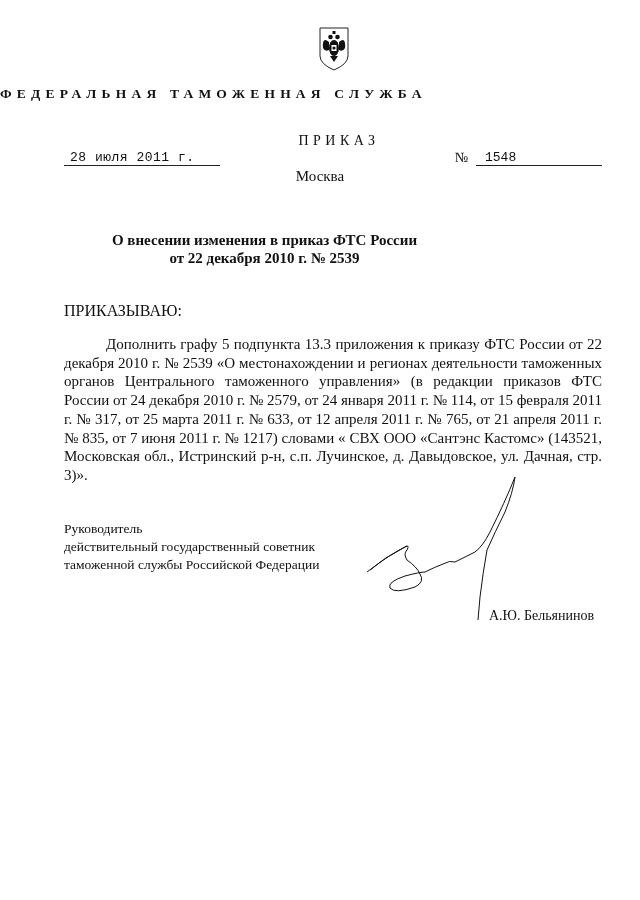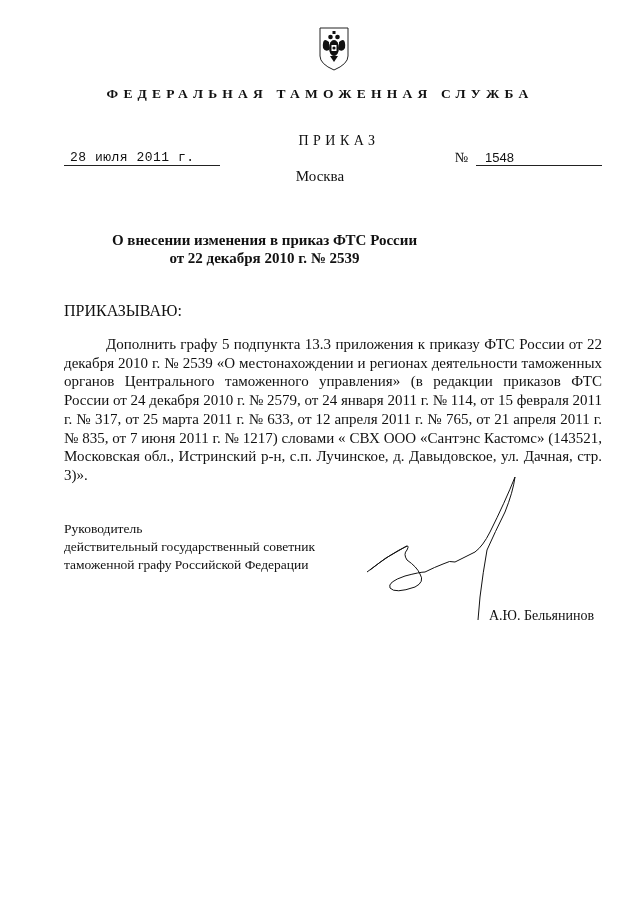--- a/index.html
+++ b/index.html
@@ -1,25 +1,25 @@
 <!DOCTYPE html>
 <html><head>
 <meta charset="utf-8">
 <style>
   html, body { margin: 0; padding: 0; background: #ffffff; }
   body { width: 640px; height: 900px; position: relative; overflow: hidden; color: #111; font-family: "Liberation Serif", serif; }
   .abs { position: absolute; }
   #emblem { left: 318px; top: 26px; width: 32px; height: 46px; }
-  #agency { left: 0; width: 640px; top: 86px; text-align: center; font-family: "Liberation Serif", serif; font-weight: bold; font-size: 13.5px; letter-spacing: 5.2px; }
+  #agency { left: 0; width: 640px; top: 86px; font-family: "Liberation Serif", serif; font-weight: bold; font-size: 13.5px; letter-spacing: 5.2px; }
   #doctype { left: 0; width: 640px; top: 133px; text-align: center; font-weight: normal; font-size: 14px; letter-spacing: 4.5px; margin-left: 19px; }
   #date-line { left: 64px; top: 150px; width: 156px; border-bottom: 1px solid #222; height: 15px; }
   #date { left: 70px; top: 150px; font-family: "Liberation Mono", monospace; font-size: 13px; letter-spacing: 0.5px; }
   #num-sign { left: 455px; top: 150px; font-size: 14px; }
   #num-line { left: 476px; top: 150px; width: 126px; border-bottom: 1px solid #222; height: 15px; }
-  #num { left: 485px; top: 150px; font-family: Liberation Sans, sans-serif; font-size: 13px; }
+  #num { left: 485px; top: 150px; font-family: Liberation Mono, monospace; font-size: 13px; }
   #city { left: 0; width: 640px; top: 168px; text-align: center; font-size: 15px; }
   #title { left: 0; width: 529px; top: 231px; text-align: center; font-weight: bold; font-size: 15px; line-height: 18px; }
   #order-word { left: 64px; top: 302px; font-size: 16px; }
   #body { left: 64px; top: 335px; width: 538px; font-size: 15px; line-height: 18.7px; text-align: justify; text-indent: 42px; }
   #sign-block { left: 64px; top: 520px; font-size: 13.5px; line-height: 18px; }
   #signature { left: 365px; top: 472px; width: 170px; height: 150px; }
   #signer { left: 489px; top: 588px; font-size: 14px; margin-top: 20px; }
 </style>
 </head>
 <body>
@@ -55,21 +55,21 @@
   <div>О внесении изменения в приказ ФТС России</div>
   <div>от 22 декабря 2010 г. № 2539</div>
 </div>
 
 <div id="order-word" class="abs">ПРИКАЗЫВАЮ:</div>
 <div id="body" class="abs">Дополнить графу 5 подпункта 13.3 приложения к приказу ФТС России от 22 декабря 2010 г. № 2539 «О местонахождении и регионах деятельности таможенных органов Центрального таможенного управления» (в редакции приказов ФТС России от 24 декабря 2010 г. № 2579, от 24 января 2011 г. № 114, от 15 февраля 2011 г. № 317, от 25 марта 2011 г. № 633, от 12 апреля 2011 г. № 765, от 21 апреля 2011 г. № 835, от 7 июня 2011 г. № 1217) словами « СВХ ООО «Сантэнс Кастомс» (143521, Московская обл., Истринский р-н, с.п. Лучинское, д. Давыдовское, ул. Дачная, стр. 3)».</div>
 
 <div id="sign-block" class="abs">
   <div>Руководитель</div>
   <div>действительный государственный советник</div>
-  <div>таможенной графу Российской Федерации</div>
+  <div>таможенной службы Российской Федерации</div>
 </div>
 
 <svg id="signature" class="abs" viewBox="0 0 170 150">
   <g fill="none" stroke="#111" stroke-width="1">
     <path d="M2 100 Q20 85 40 75 Q45 72 42 78 Q38 82 42 88 Q52 95 55 102 Q60 110 50 115 Q30 122 25 116 Q22 110 40 104 Q55 100 60 100 Q70 95 78 92 Q85 88 90 90 Q100 85 110 80 Q118 74 125 60 Q140 30 150 5 Q148 20 140 40 Q130 60 122 78 Q118 100 115 125 L113 148"></path>
     <path d="M5 98 Q25 82 42 74"></path>
   </g>
 </svg>
 
 <div id="signer" class="abs">А.Ю. Бельянинов</div>

